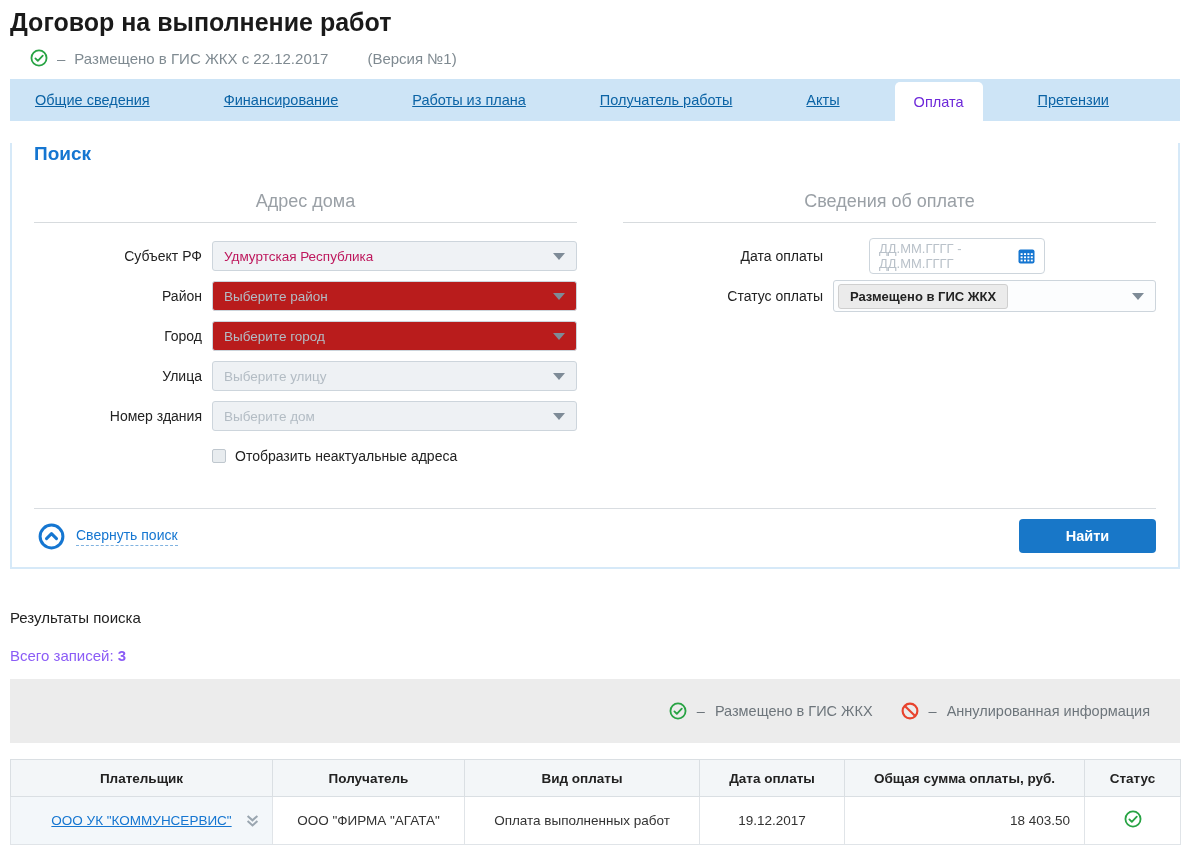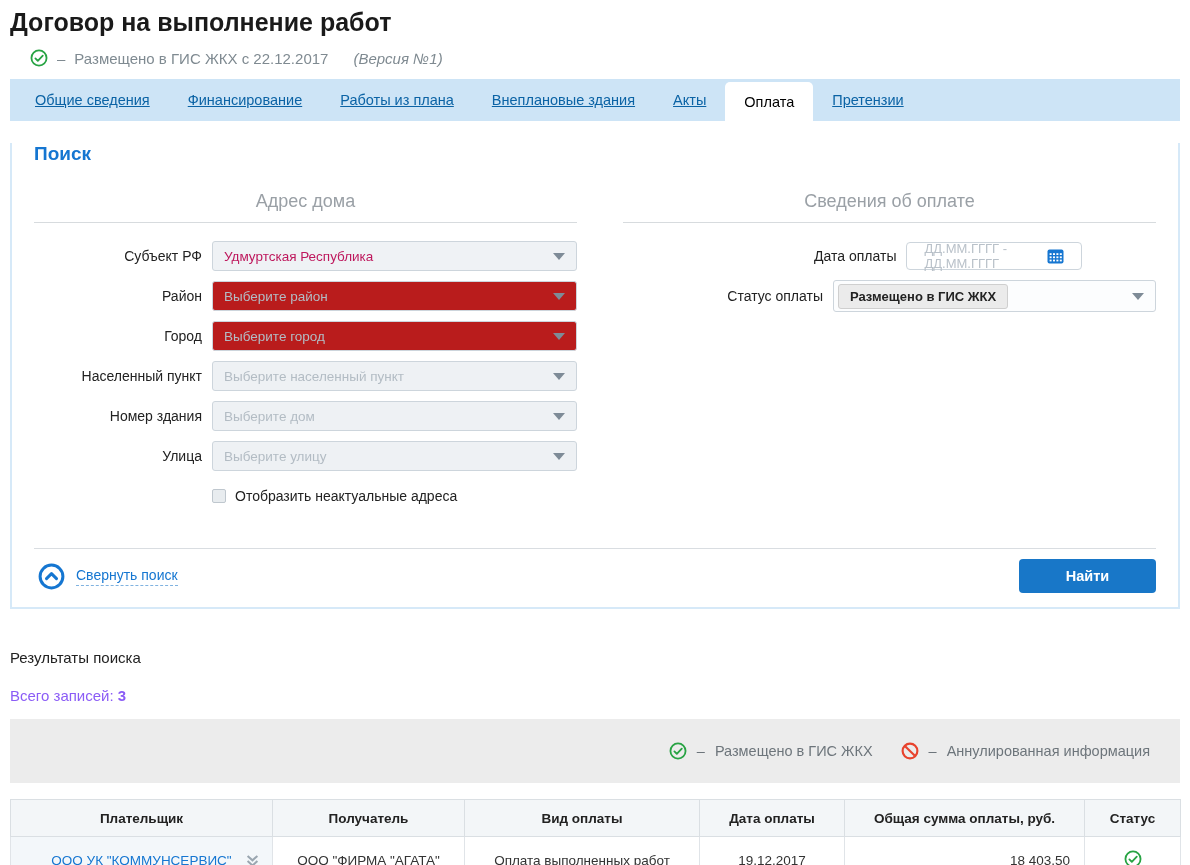--- a/index.html
+++ b/index.html
@@ -3,51 +3,51 @@
 <meta charset="utf-8">
 <style>
   * { box-sizing: border-box; margin: 0; padding: 0; }
   html, body { width: 1190px; height: 865px; overflow: hidden; background: #fff; }
   body { font-family: "Liberation Sans", sans-serif; color: #222; }
   .page { width: 1190px; padding: 0 10px; }
 
   
   .page-title { font-size: 25px; font-weight: bold; color: #1a1a1a; padding-top: 8px; }
   .status-line { display: flex; align-items: center; gap: 9px; margin: 12px 0 0 20px; color: #7f8a91; font-size: 15px; }
-  .status-line .version { margin-left: 16px; font-style: italic; }
-
-  
-  .tabs { display: flex; align-items: stretch; height: 42px; background: #cde4f6; margin-top: 12px; padding-left: 6px; }
+  .status-line .version { margin-left: 30px; }
+
+  
+  .tabs { display: flex; align-items: stretch; height: 42px; background: #cde4f6; margin-top: 12px; padding-left: 6px; gap: 36px; }
   .tab { display: flex; align-items: center; padding: 0 19px; color: #0b63a5; font-size: 14.5px; text-decoration: underline; cursor: pointer; white-space: nowrap; }
-  .tab.active { background: #fff; color: #000000; text-decoration: none; border-radius: 5px 5px 0 0; margin-top: 3px; }
+  .tab.active { background: #fff; color: #6d28d9; text-decoration: none; border-radius: 5px 5px 0 0; margin-top: 3px; }
 
   
   .panel { border: 2px solid #d6e9f8; border-top: none; background: #fff; padding: 0 22px 14px 22px; }
   .search-title { color: #1576d1; font-size: 19px; font-weight: bold; margin-top: 22px; }
   .columns { display: flex; margin-top: 26px; }
   .col-left { width: 548px; }
   .col-right { width: 538px; margin-left: 46px; }
   .section-title { text-align: center; color: #9aa0a6; font-size: 18px; padding-bottom: 10px; border-bottom: 1px solid #d7dbde; }
 
-  .frow { display: flex; align-items: center; margin-top: 10px; height: 30px; justify-content: center; }
+  .frow { display: flex; align-items: center; margin-top: 10px; height: 30px; }
   .frow.first { margin-top: 18px; }
   .flabel { flex: 0 0 168px; text-align: right; margin-right: 10px; font-size: 14px; color: #222; }
   .col-right .flabel { flex: 0 0 200px; }
   .fctrl { flex: 1; }
 
   .select { height: 30px; border: 1px solid #cdd5dc; border-radius: 3px; background: #b91c1c;
             display: flex; align-items: center; justify-content: space-between; padding: 0 11px; font-size: 13.5px; cursor: pointer; }
   .select.filled { background: #eff2f5; }
   .select.disabled { background: #eef1f4; cursor: default; }
   .select .val { color: #be185d; }
   .select .ph { color: #b3bcc4; }
   .tri { width: 0; height: 0; border-left: 6px solid transparent; border-right: 6px solid transparent; border-top: 7px solid #7e8b97; flex: 0 0 auto; }
 
-  .date-input { width: 176px; height: 28px; border: 1px solid #cdd5dc; border-radius: 4px; background: #fff;
-                display: flex; align-items: center; justify-content: space-between; padding: 0 17px; font-size: 13px; cursor: text; }
+  .date-input { width: 176px; height: 36px; border: 1px solid #cdd5dc; border-radius: 4px; background: #fff;
+                display: flex; align-items: center; justify-content: space-between; padding: 0 9px; font-size: 13px; cursor: text; margin-left: 36px; }
   .date-input .ph { color: #b9c1c9; }
 
   .status-select { height: 32px; border: 1px solid #cdd5dc; border-radius: 3px; background: #fcfdfe;
                    display: flex; align-items: center; justify-content: space-between; padding: 0 11px 0 4px; cursor: pointer; }
   .chip { background: #ebebeb; border: 1px solid #cfcfcf; border-radius: 3px; padding: 4px 11px; font-size: 13px; font-weight: bold; color: #222; }
 
   .checkbox-row { display: flex; align-items: center; gap: 9px; margin: 17px 0 16px 178px; font-size: 14px; color: #222; }
   .checkbox { width: 14px; height: 14px; background: #e8ecef; border: 1px solid #bfc7ce; border-radius: 2px; cursor: pointer; flex: 0 0 auto; }
 
   .divider { border-top: 1px solid #d9dde1; margin-top: 28px; }
@@ -92,21 +92,21 @@
     </span>
     <span>–</span>
     <span>Размещено в ГИС ЖКХ с 22.12.2017</span>
     <span class="version">(Версия №1)</span>
   </div>
 
   <div class="tabs">
     <span class="tab">Общие сведения</span>
     <span class="tab">Финансирование</span>
     <span class="tab">Работы из плана</span>
-    <span class="tab">Внеплановые здания</span>
+    <span class="tab">Получатель работы</span>
     <span class="tab">Акты</span>
     <span class="tab active">Оплата</span>
     <span class="tab">Претензии</span>
   </div>
 
   <div class="panel">
     <div class="search-title">Поиск</div>
 
     <div class="columns">
 
@@ -130,40 +130,33 @@
         </div>
 
         <div class="frow">
           <div class="flabel">Город</div>
           <div class="fctrl select">
             <span class="ph">Выберите город</span>
             <span class="tri"></span>
           </div>
         </div>
 
-        <div class="frow">
-          <div class="flabel">Населенный пункт</div>
+
+        <div class="frow">
+          <div class="flabel">Улица</div>
           <div class="fctrl select disabled">
-            <span class="ph">Выберите населенный пункт</span>
+            <span class="ph">Выберите улицу</span>
             <span class="tri"></span>
           </div>
         </div>
 
         <div class="frow">
           <div class="flabel">Номер здания</div>
           <div class="fctrl select disabled">
             <span class="ph">Выберите дом</span>
-            <span class="tri"></span>
-          </div>
-        </div>
-
-        <div class="frow">
-          <div class="flabel">Улица</div>
-          <div class="fctrl select disabled">
-            <span class="ph">Выберите улицу</span>
             <span class="tri"></span>
           </div>
         </div>
 
         <div class="checkbox-row">
           <span class="checkbox"></span>
           <span>Отобразить неактуальные адреса</span>
         </div>
       </div>
 

